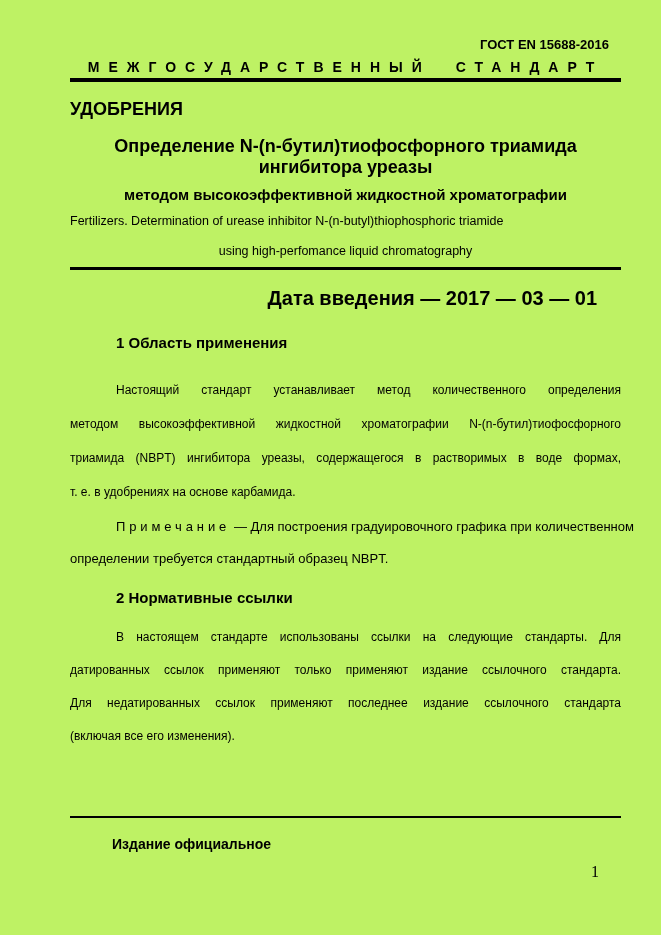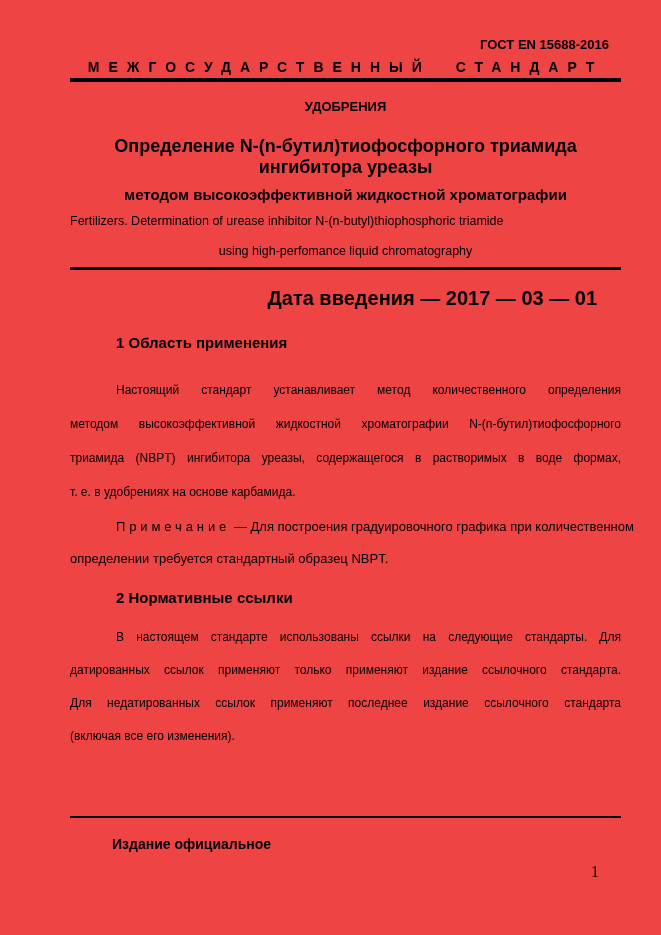--- a/index.html
+++ b/index.html
@@ -2,42 +2,42 @@
 <html lang="ru"><head>
 <meta charset="utf-8">
 <title>ГОСТ EN 15688-2016</title>
 <style>
   * { margin:0; padding:0; box-sizing:border-box; }
   html,body { background:#ffffff; }
   .page {
     position:relative;
     width:661px; height:935px;
     margin:0 auto;
-    background:#ef4444;
+    background:#bef264;
     color:#000000;
     font-family:"Liberation Sans", sans-serif;
     overflow:hidden;
   }
   .abs { position:absolute; left:70px; width:551px; }
 
   .gost-code {
     top:37px; text-align:right; padding-right:12px;
     font-size:13px; font-weight:bold;
   }
   .std-type {
     top:59px; text-align:center; white-space:nowrap;
     font-size:14px; font-weight:bold;
     letter-spacing:9px; word-spacing:12px;
   }
   .rule { background:#000000; }
   .rule-top    { top:78px;  height:4px; }
   .rule-middle { top:267px; height:3px; }
   .rule-bottom { top:816px; height:2px; }
 
-  .subject   { top:99px;  text-align:center; font-size:13px; font-weight:bold; }
+  .subject   { top:99px;  font-size:18px; font-weight:bold; }
   .title-ru-1{ top:136px; text-align:center; font-size:18px; font-weight:bold; }
   .title-ru-2{ top:186px; text-align:center; font-size:15px; font-weight:bold; }
   .title-en-1{ top:214px; text-align:left; font-size:12.5px; }
   .title-en-2{ top:244px; text-align:center; font-size:12.5px; }
 
   .eff-date {
     top:287px; text-align:right; padding-right:24px;
     font-size:20px; font-weight:bold;
   }
 

